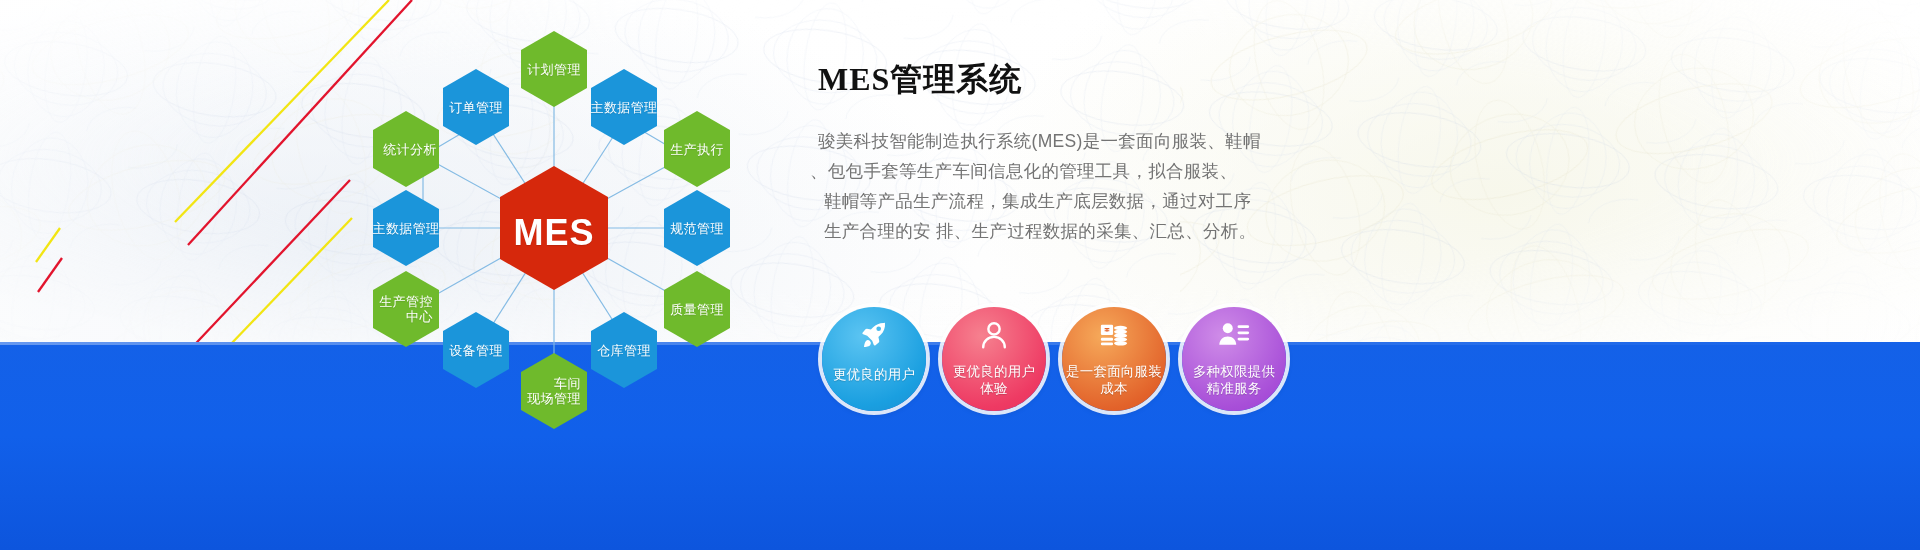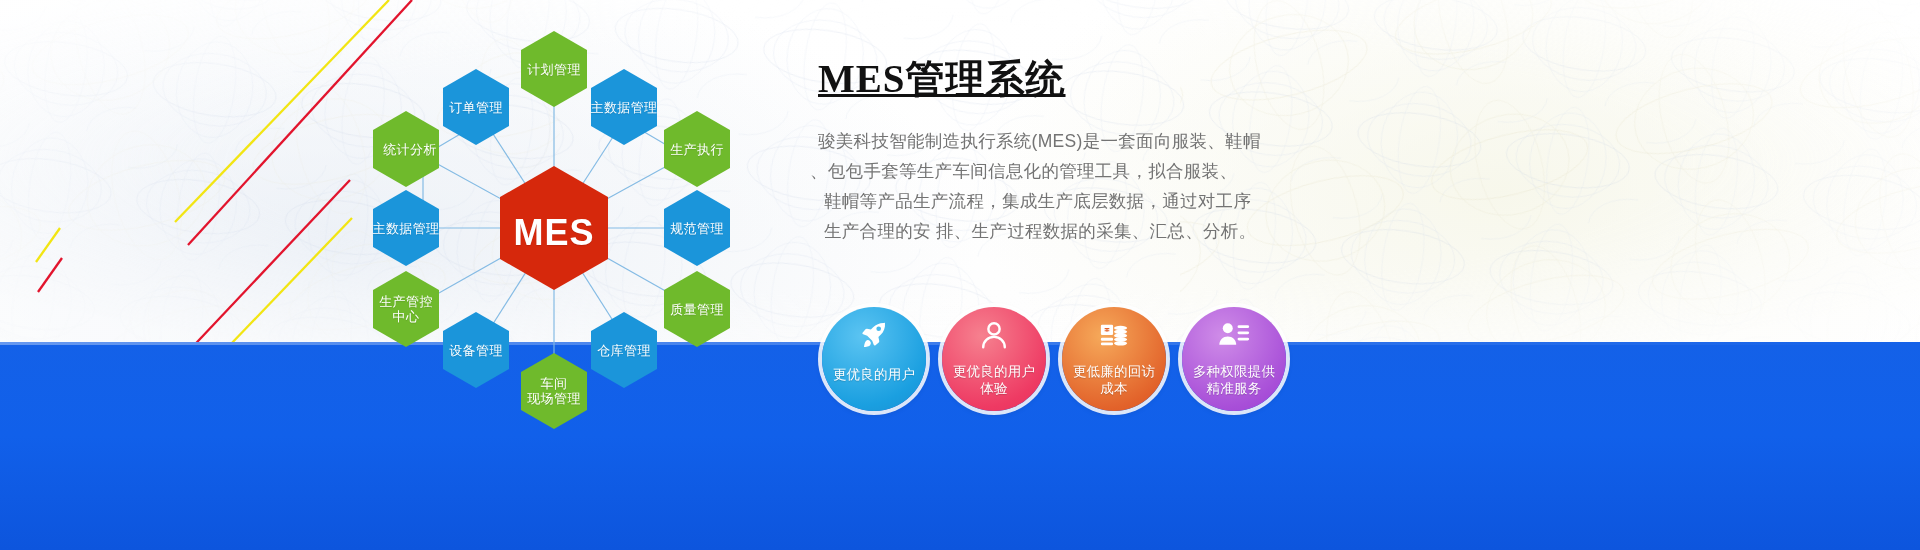--- a/index.html
+++ b/index.html
@@ -27,35 +27,34 @@
   .bg-blue-band:after{
     content:""; position:absolute; left:0; right:0; top:0; height:3px;
     background:linear-gradient(90deg,rgba(255,255,255,.35),rgba(255,255,255,0));
   }
   .accent-lines{ position:absolute; left:0; top:0; width:560px; height:420px; }
 
   
   .hexwrap{ position:absolute; left:330px; top:10px; width:470px; height:440px; }
   .hexwrap svg{ position:absolute; left:0; top:0; }
   .hexlabel{
-    position:absolute; color:#fff; text-align:center;
+    position:absolute; color:#fff; text-align:right;
     font-size:13px; line-height:15px; letter-spacing:.4px;
     transform:translate(-50%,-50%); pointer-events:none;
     text-shadow:0 1px 1px rgba(0,0,0,.12);
     white-space:pre-line; font-weight:400;
   }
   .hexlabel.center{ font-size:36px; font-weight:bold; letter-spacing:1px; }
 
   
   .right{ position:absolute; left:818px; top:56px; width:560px; }
   .title{
     font-family:"Liberation Serif","DejaVu Serif",serif;
-    font-weight:bold; font-size:39px; color:#111; letter-spacing:1px;
+    font-weight:bold; font-size:32px; color:#111; letter-spacing:1px;
     line-height:46px;
-    text-decoration:underline;
   }
   .subtitle{
     margin-top:6px; font-size:20px; color:#1b1b1b; letter-spacing:.5px;
     line-height:26px;
   }
   .para{
     margin-top:24px; font-size:17.5px; line-height:30px; color:#737373;
     width:460px; letter-spacing:.3px;
   }
   .para .l{ display:block; }
@@ -236,21 +235,21 @@
             <ellipse cx="23" cy="8.5" rx="7" ry="2.4"></ellipse>
             <ellipse cx="23" cy="12.6" rx="7" ry="2.4"></ellipse>
             <ellipse cx="23" cy="16.7" rx="7" ry="2.4"></ellipse>
             <ellipse cx="23" cy="20.8" rx="7" ry="2.4"></ellipse>
             <ellipse cx="23" cy="24.9" rx="7" ry="2.4"></ellipse>
           </g>
           <rect x="2" y="19" width="13" height="3" rx="1.3"></rect>
           <rect x="2" y="24" width="13" height="3" rx="1.3"></rect>
         </svg>
       </span>
-      <span class="txt">更低廉的回访
+      <span class="txt">是一套面向服装
 成本</span>
     </div>
 
     <div class="badge b4">
       <span class="ic">
         <svg width="32" height="30" viewBox="0 0 36 32" fill="#fff">
           <circle cx="11" cy="8.5" r="5.6"></circle>
           <path d="M1.5 27c0-5.3 4.3-9.2 9.5-9.2s9.5 3.9 9.5 9.2z"></path>
           <rect x="22" y="5" width="13" height="3.2" rx="1.6"></rect>
           <rect x="22" y="12" width="13" height="3.2" rx="1.6"></rect>

